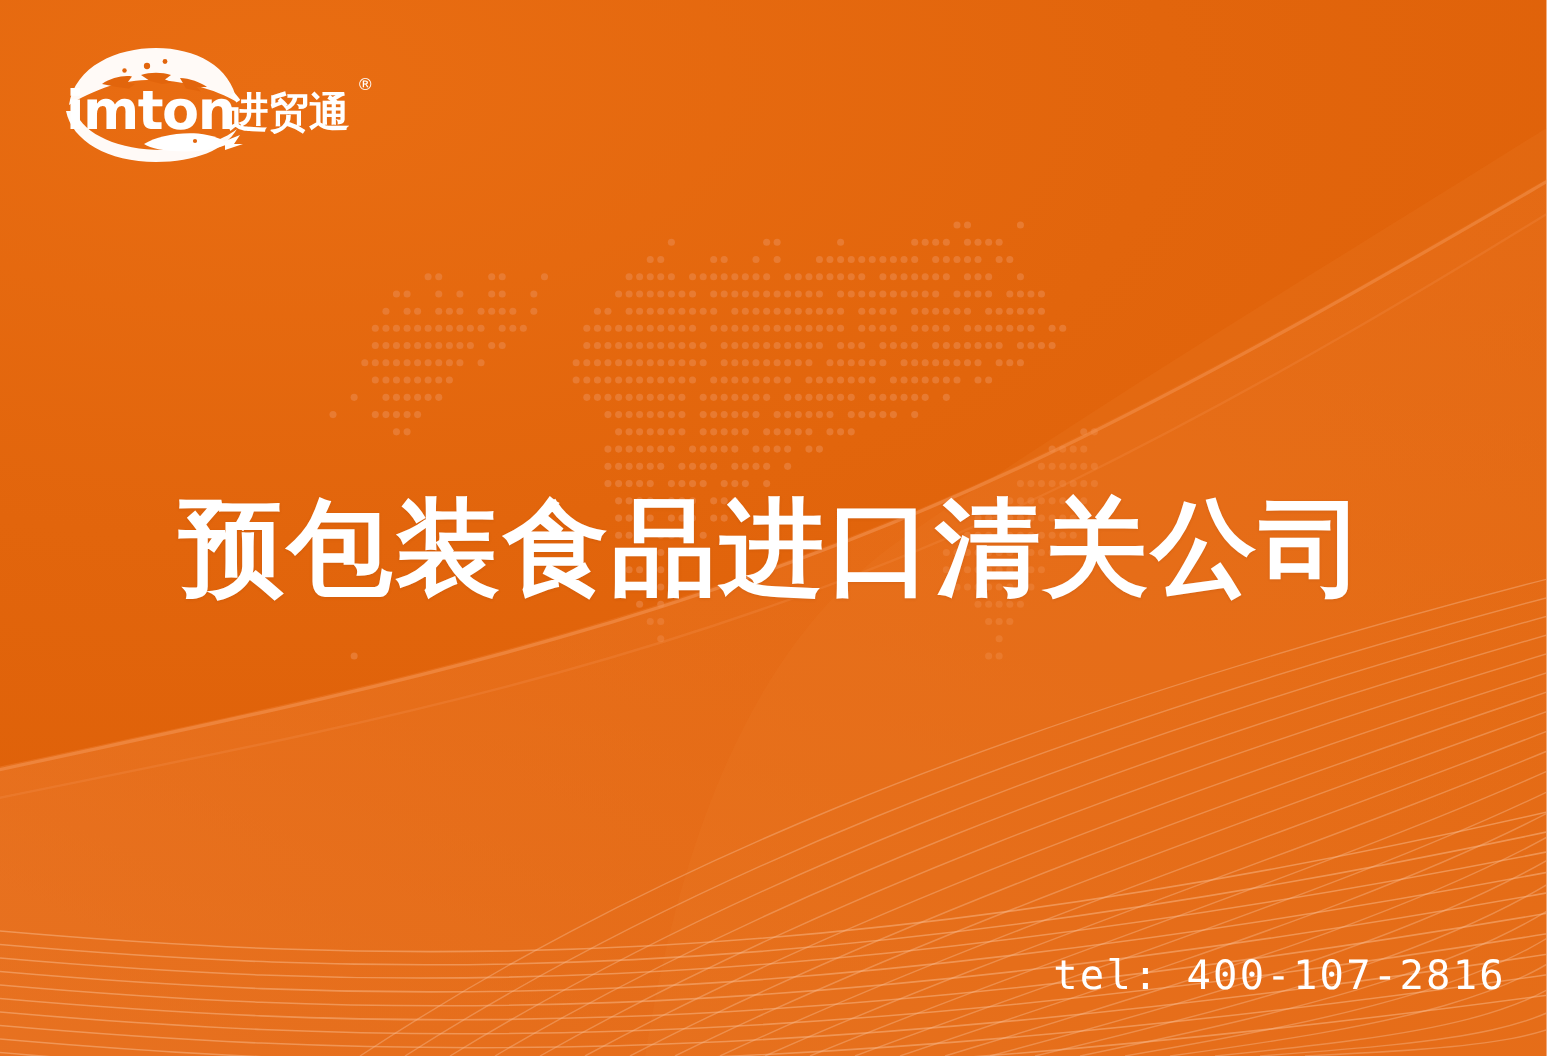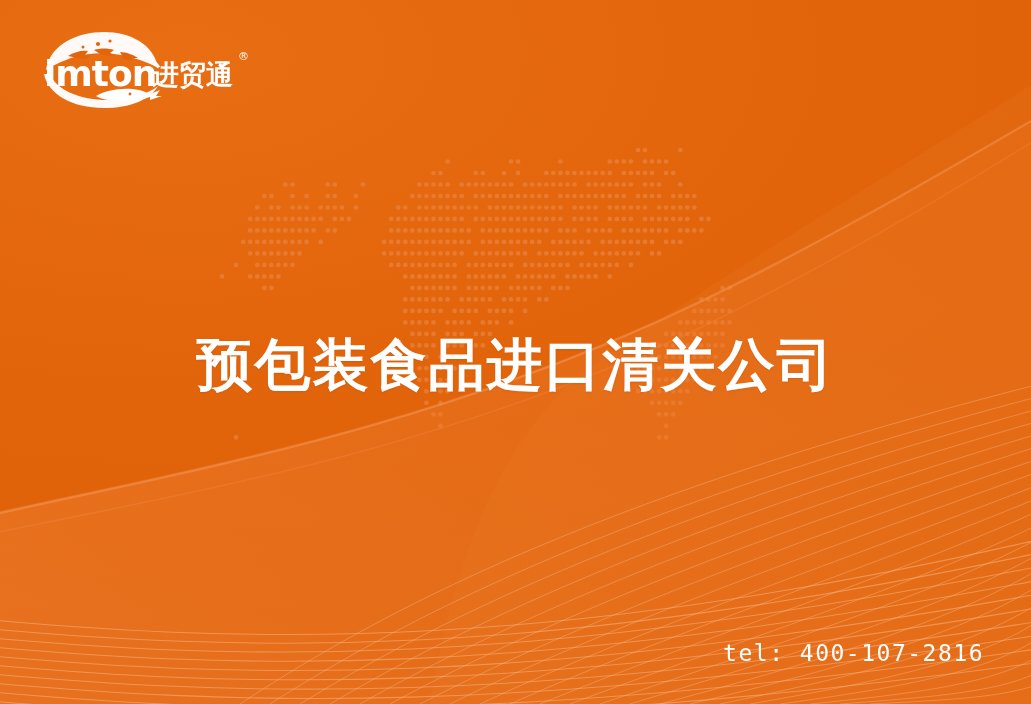--- a/index.html
+++ b/index.html
@@ -60,35 +60,35 @@
   
   #headline {
     position: absolute;
     left: 0;
     top: 322px;
     width: 1031px;
     text-align: center;
     color: #ffffff;
     font-family: "DejaVu Sans", "Liberation Sans", sans-serif;
     font-weight: bold;
-    font-size: 56px;
+    font-size: 70px;
     line-height: 86px;
     letter-spacing: 2px;
     white-space: nowrap;
     text-shadow: 0 1px 2px rgba(150, 60, 0, .18);
   }
 
   
   #tel {
     position: absolute;
-    right: 47px;
+    right: 27px;
     bottom: 38px;
     color: #ffffff;
     font-family: "DejaVu Sans Mono", "Liberation Mono", monospace;
-    font-size: 23px;
+    font-size: 27px;
     letter-spacing: 1.5px;
     white-space: nowrap;
   }
 </style>
 </head>
 <body>
 
 <div id="banner">
 
   <div class="bg-base"></div>

